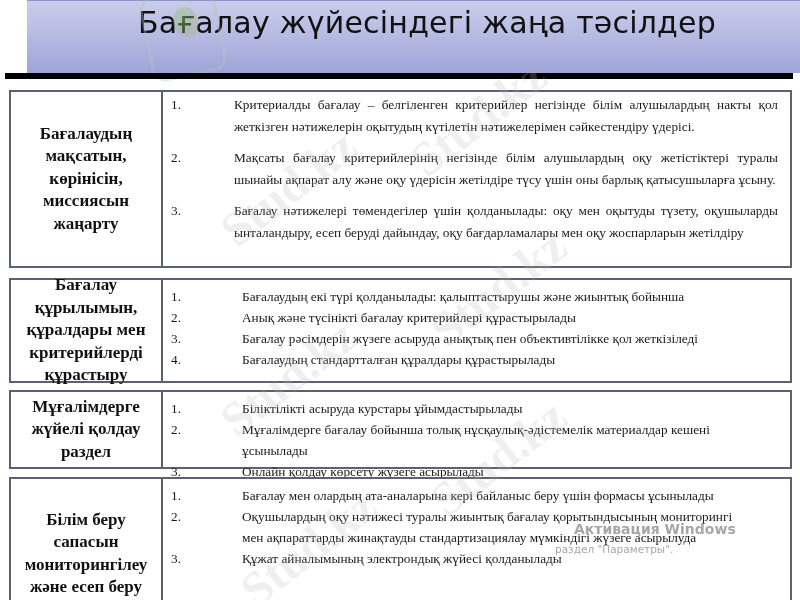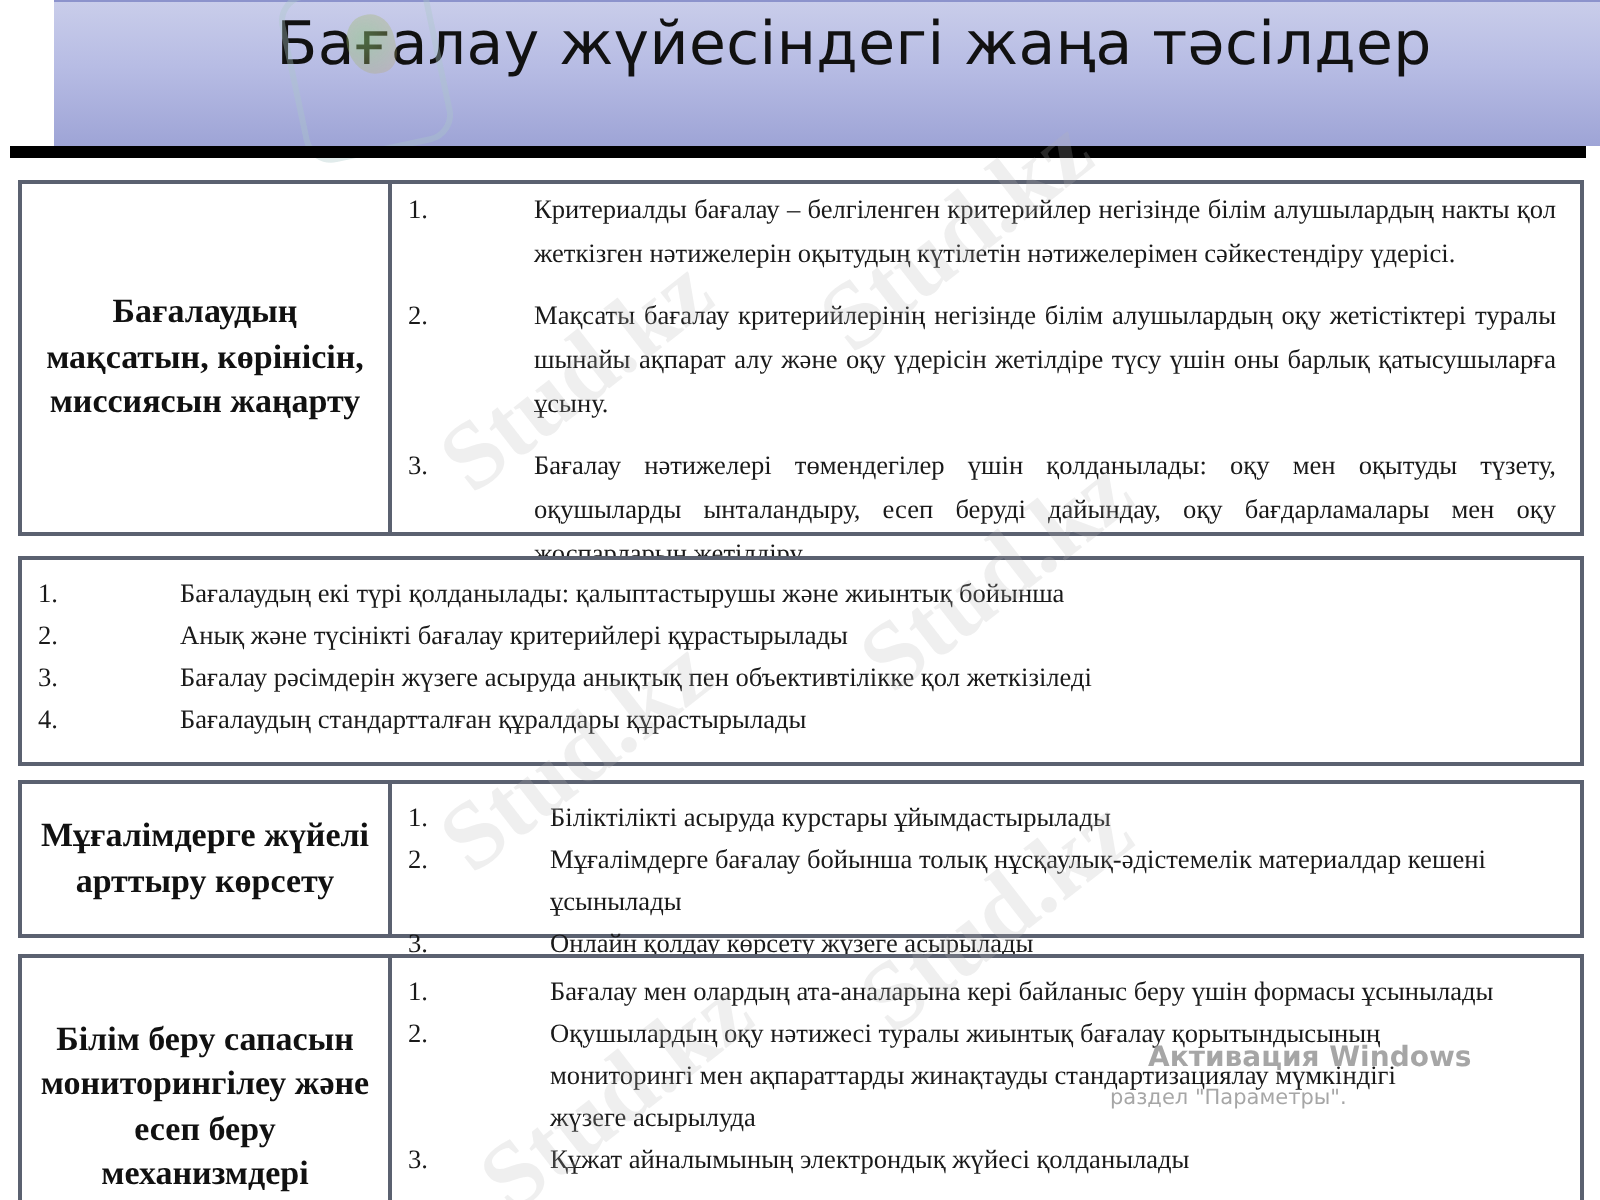--- a/index.html
+++ b/index.html
@@ -34,21 +34,21 @@
       position: absolute; left: 28px; top: 14px; width: 24px; height: 30px;
       border-radius: 50% 50% 40% 60%;
       background: radial-gradient(circle at 40% 40%, rgba(140,200,120,0.6), rgba(200,150,90,0.3));
     }
     .box {
       position: absolute; left: 9px; width: 783px;
       border: 2px solid #5b6170; box-sizing: border-box;
       display: flex; background: #fff;
     }
     .box-left {
-      width: 185px; border-right: 2px solid #5b6170;
+      width: 152px; border-right: 2px solid #5b6170;
       display: flex; align-items: center; justify-content: center;
       text-align: center; font-weight: bold; font-size: 17px; line-height: 1.32;
       padding: 0 6px; box-sizing: border-box; color: #111;
     }
     .box-right {
       flex: 1; padding: 2px 12px 0 6px; box-sizing: border-box;
       font-size: 13.3px; color: #1a1a1a;
     }
     .item { display: flex; }
     .num { width: 22px; flex: none; padding-left: 2px; }
@@ -94,20 +94,21 @@
       <span class="txt">Мақсаты бағалау критерийлерінің негізінде білім алушылардың оқу жетістіктері туралы шынайы ақпарат алу және оқу үдерісін жетілдіре түсу үшін оны барлық қатысушыларға ұсыну.</span>
     </div>
     <div class="item">
       <span class="num">3.</span>
       <span class="txt">Бағалау нәтижелері төмендегілер үшін қолданылады: оқу мен оқытуды түзету, оқушыларды ынталандыру, есеп беруді дайындау, оқу бағдарламалары мен оқу жоспарларын жетілдіру</span>
     </div>
   </div>
 </div>
 
 <div class="box b2" style="top:278px; height:105px;">
+  <div class="box-left" style="font-size:17px;">Бағалау құрылымын, құралдары мен критерийлерді құрастыру</div>
   <div class="box-right" style="padding-top:6px;">
     <div class="item">
       <span class="num">1.</span>
       <span class="txt">Бағалаудың екі түрі қолданылады: қалыптастырушы және жиынтық бойынша</span>
     </div>
     <div class="item">
       <span class="num">2.</span>
       <span class="txt">Анық және түсінікті бағалау критерийлері құрастырылады</span>
     </div>
     <div class="item">
@@ -115,21 +116,21 @@
       <span class="txt">Бағалау рәсімдерін жүзеге асыруда анықтық пен объективтілікке қол жеткізіледі</span>
     </div>
     <div class="item">
       <span class="num">4.</span>
       <span class="txt">Бағалаудың стандартталған құралдары құрастырылады</span>
     </div>
   </div>
 </div>
 
 <div class="box b3" style="top:390px; height:79px;">
-  <div class="box-left">Мұғалімдерге жүйелі арттыру көрсету</div>
+  <div class="box-left">Мұғалімдерге жүйелі қолдау раздел</div>
   <div class="box-right" style="padding-top:6px;">
     <div class="item">
       <span class="num">1.</span>
       <span class="txt">Біліктілікті асыруда курстары ұйымдастырылады</span>
     </div>
     <div class="item">
       <span class="num">2.</span>
       <span class="txt">Мұғалімдерге бағалау бойынша толық нұсқаулық-әдістемелік материалдар кешені ұсынылады</span>
     </div>
     <div class="item">

